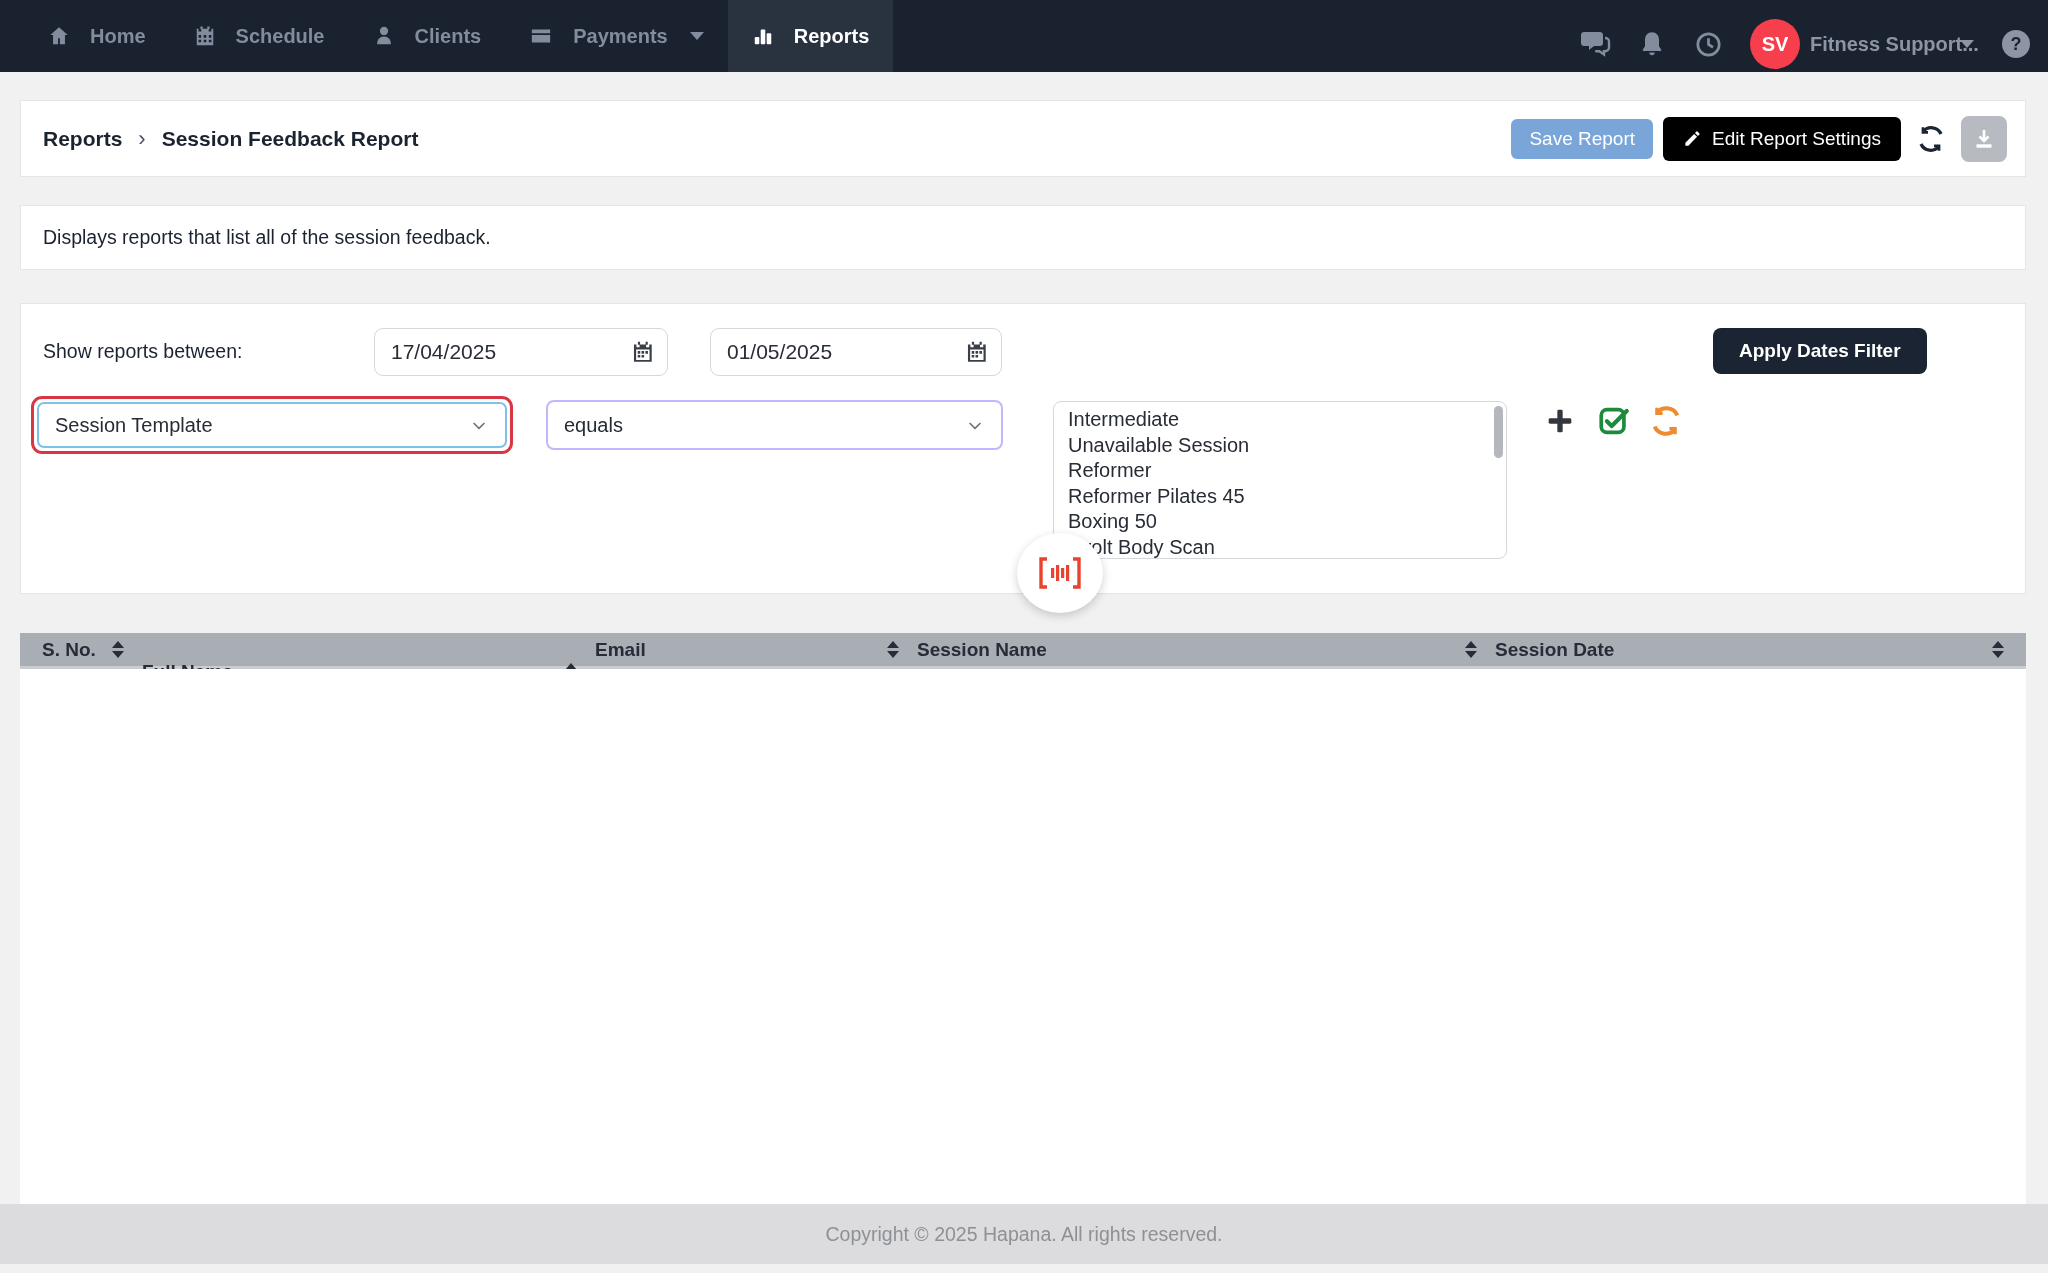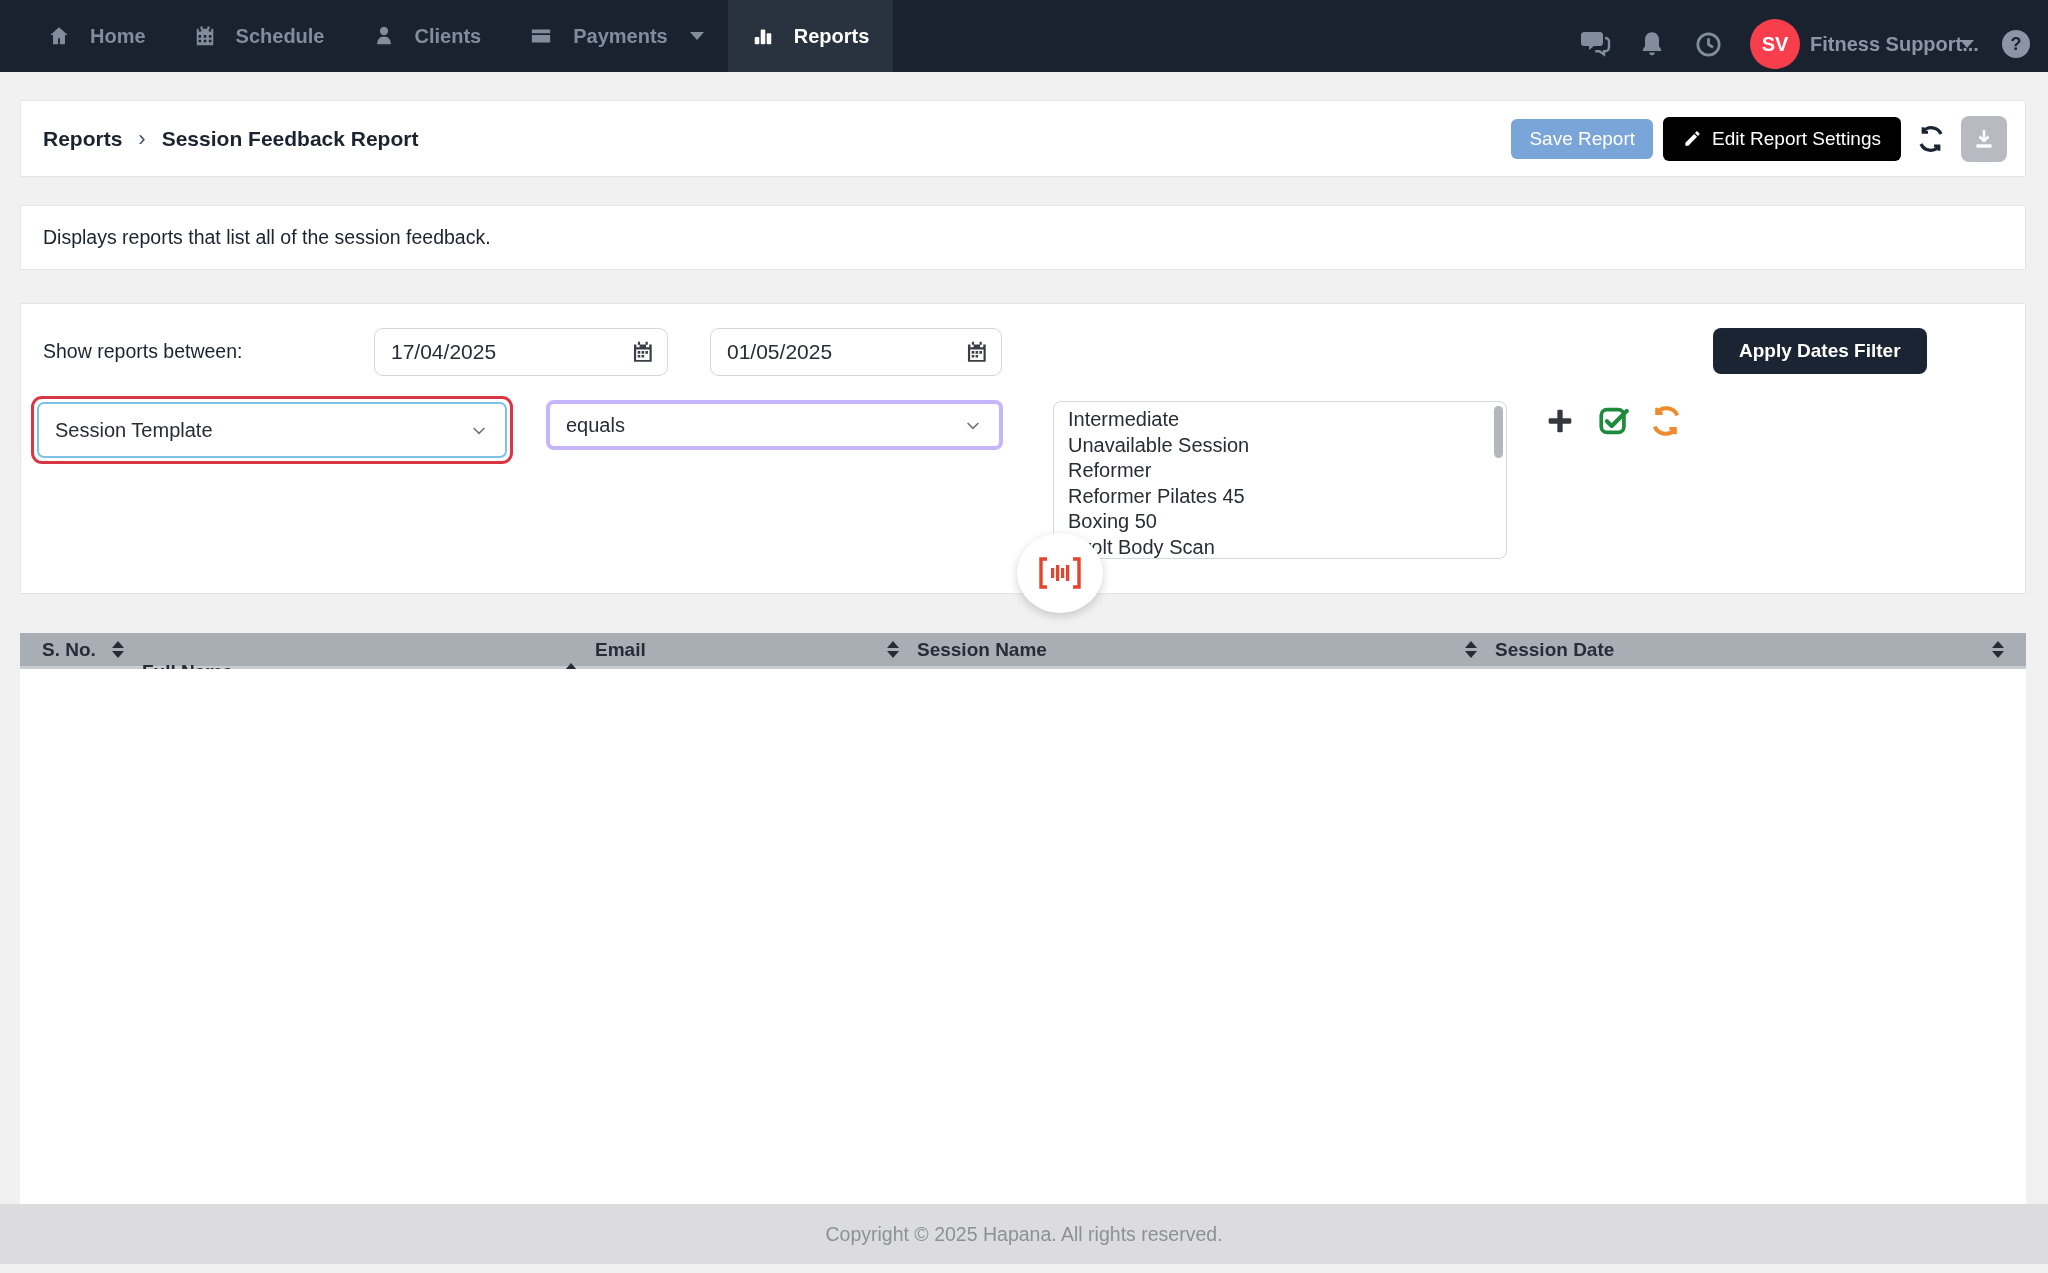--- a/index.html
+++ b/index.html
@@ -68,30 +68,30 @@
     border:none; outline:none; width:100%; font-size:21px; color:#272c35;
     font-family:"Liberation Sans", sans-serif; background:transparent;
   }
   .date-from { left:353px; width:294px; }
   .date-to { left:689px; width:292px; }
   .btn-apply {
     position:absolute; left:1692px; top:24px; height:46px; padding:0 26px;
     background:#1b2432; color:#fff; font-size:19px; font-weight:700; border-radius:8px;
   }
   .field-highlight {
-    position:absolute; left:10px; top:92px; width:482px; height:68px;
+    position:absolute; left:10px; top:92px; width:482px; height:58px;
     border:3px solid #d93644; border-radius:11px; padding:3px; background:#fff;
   }
   .field-select {
     width:100%; height:100%; border:2px solid #7dc1e8; border-radius:7px;
     display:flex; align-items:center; padding:0 16px; font-size:20px; color:#272c35; cursor:pointer;
   }
   .op-select {
     position:absolute; left:525px; top:96px; width:457px; height:50px;
-    border:4px solid #c4b5fd; border-radius:8px; background:#fff;
+    border:2px solid #c4b5fd; border-radius:8px; background:#fff;
     display:flex; align-items:center; padding:16px 16px; font-size:20px; color:#272c35; cursor:pointer;
   }
   .select-chevron { margin-left:auto; color:#6a7078; }
   .multi-list {
     position:absolute; left:1032px; top:97px; width:454px; height:158px;
     border:1px solid #d5d7da; border-radius:8px; background:#fff; overflow:hidden;
     padding:5px 4px 0 14px;
   }
   .multi-list .opt { font-size:20px; color:#272c35; line-height:25.5px; white-space:nowrap; cursor:pointer; }
   .scroll-thumb {

